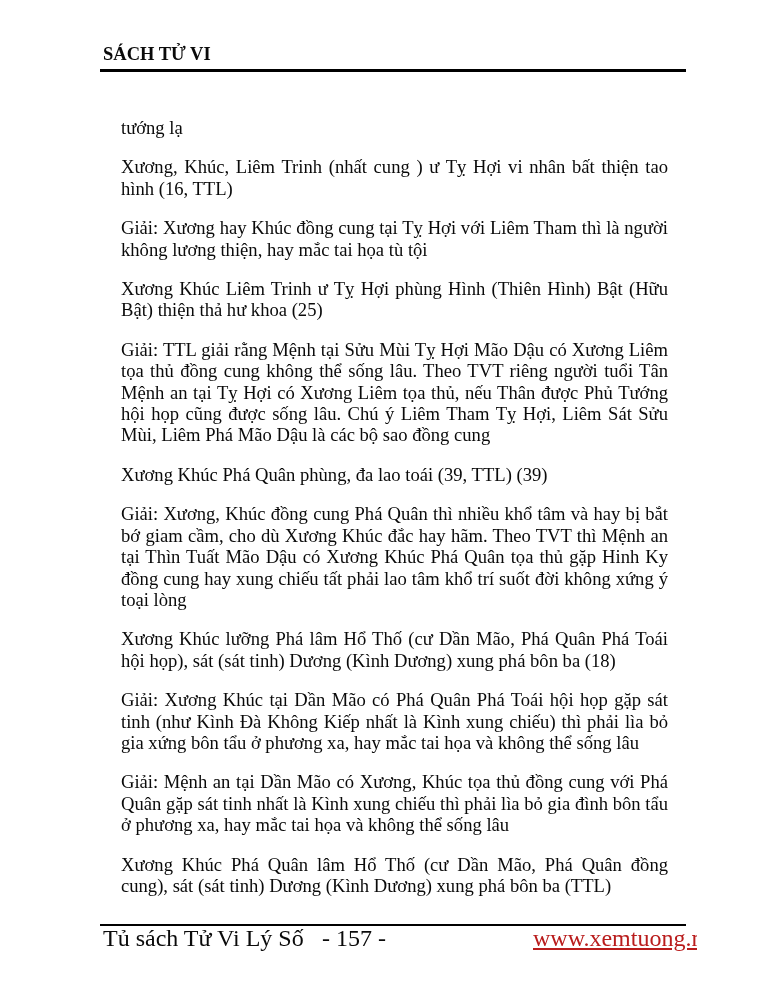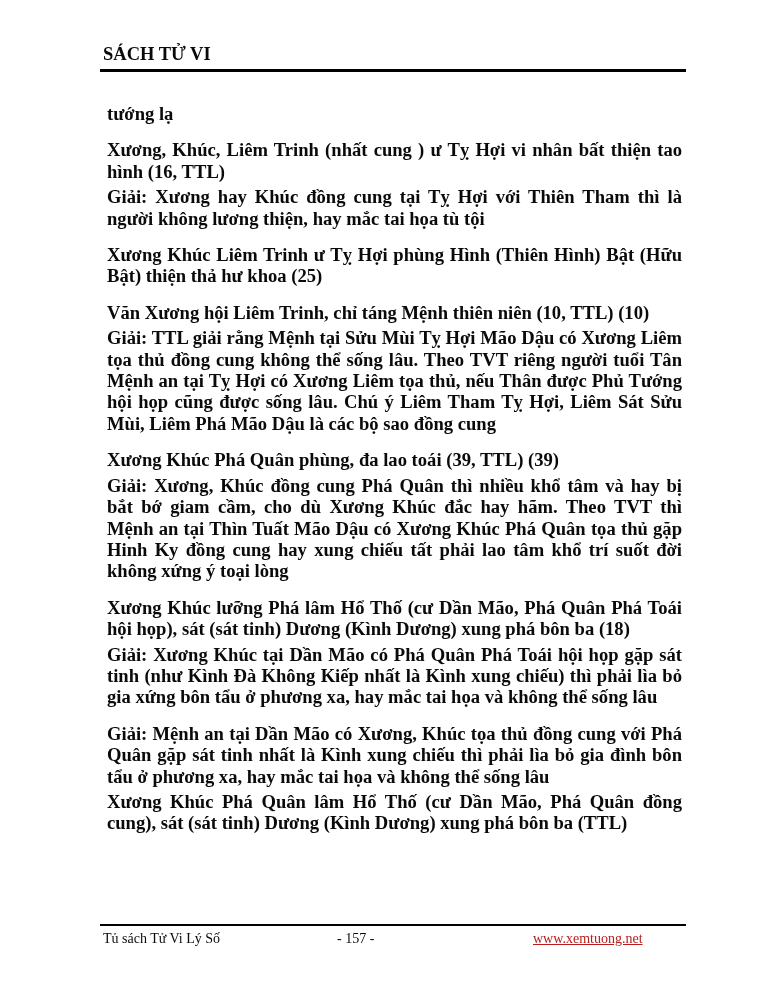--- a/index.html
+++ b/index.html
@@ -44,46 +44,46 @@
     left: 103px;
     width: 583px;
     top: 99px;
     font-size: 18.6px;
     line-height: 21.4px;
     text-align: justify;
   }
   .content section { margin: 0 0 15px 0; }
   .content section:last-child { margin-bottom: 0; }
   .content p, .content h2 {
-    margin: 4px;
+    margin: 18px;
     padding: 0;
     font-size: 18.6px;
-    font-weight: bold;
+    font-weight: normal;
     line-height: 21.4px;
   }
   
   .footer-rule {
     position: absolute;
     left: 100px;
     width: 586px;
     top: 924px;
     height: 2px;
     background: #000000;
   }
   .footer {
     position: absolute;
     left: 0;
     top: 928px;
     width: 765px;
     height: 26px;
-    font-size: 14px;
+    font-size: 24px;
     line-height: 21px;
   }
   .footer .series { position: absolute; left: 103px; }
-  .footer .page-number { position: absolute; left: 337px; }
+  .footer .page-number { position: absolute; left: 322px; }
   .footer .site-link {
     position: absolute;
     left: 533px;
     color: #b91c1c;
     text-decoration: underline;
     cursor: pointer;
   }
 </style>
 </head>
 <body>
@@ -95,29 +95,28 @@
   </div>
   <div class="header-rule"></div>
 
   <div class="content">
     <section>
       <p>tướng lạ</p>
     </section>
 
     <section>
       <p>Xương, Khúc, Liêm Trinh (nhất cung ) ư Tỵ Hợi vi nhân bất thiện tao hình (16, TTL)</p>
-      <p>Giải: Xương hay Khúc đồng cung tại Tỵ Hợi với Thiên Tham thì là người không lương thiện, hay mắc tai họa tù tội</p>
+      <p>Giải: Xương hay Khúc đồng cung tại Tỵ Hợi với Liêm Tham thì là người không lương thiện, hay mắc tai họa tù tội</p>
     </section>
 
     <section>
       <p>Xương Khúc Liêm Trinh ư Tỵ Hợi phùng Hình (Thiên Hình) Bật (Hữu Bật) thiện thả hư khoa (25)</p>
     </section>
 
     <section>
-      <p>Văn Xương hội Liêm Trinh, chỉ táng Mệnh thiên niên (10, TTL) (10)</p>
       <p>Giải: TTL giải rằng Mệnh tại Sửu Mùi Tỵ Hợi Mão Dậu có Xương Liêm tọa thủ đồng cung không thể sống lâu. Theo TVT riêng người tuổi Tân Mệnh an tại Tỵ Hợi có Xương Liêm tọa thủ, nếu Thân được Phủ Tướng hội họp cũng được sống lâu. Chú ý Liêm Tham Tỵ Hợi, Liêm Sát Sửu Mùi, Liêm Phá Mão Dậu là các bộ sao đồng cung</p>
     </section>
 
     <section>
       <p>Xương Khúc Phá Quân phùng, đa lao toái (39, TTL) (39)</p>
       <p>Giải: Xương, Khúc đồng cung Phá Quân thì nhiều khổ tâm và hay bị bắt bớ giam cầm, cho dù Xương Khúc đắc hay hãm. Theo TVT thì Mệnh an tại Thìn Tuất Mão Dậu có Xương Khúc Phá Quân tọa thủ gặp Hinh Ky đồng cung hay xung chiếu tất phải lao tâm khổ trí suốt đời không xứng ý toại lòng</p>
     </section>
 
     <section>
       <p>Xương Khúc lưỡng Phá lâm Hổ Thố (cư Dần Mão, Phá Quân Phá Toái hội họp), sát (sát tinh) Dương (Kình Dương) xung phá bôn ba (18)</p>

